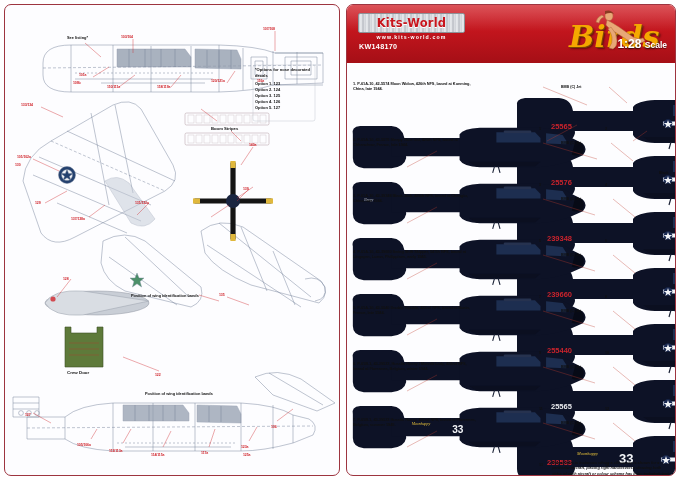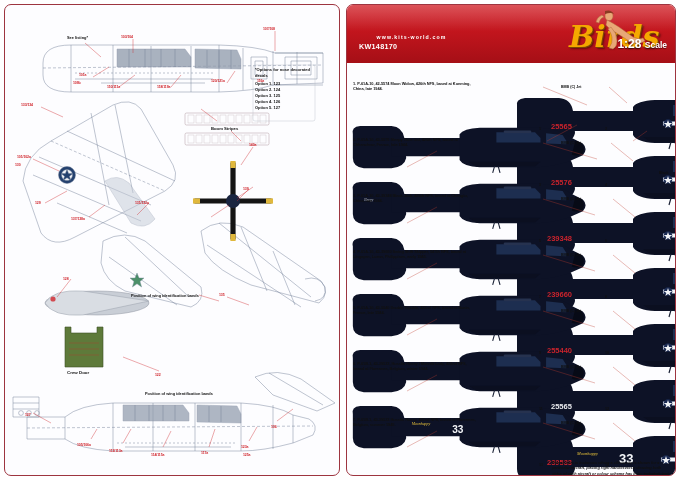--- a/index.html
+++ b/index.html
@@ -290,20 +290,23 @@
       <div class="ann" style="left:266px;top:420px;">136</div>
     </div>
   </div>
 
   <div class="page page-right">
 
     <div class="banner">
       <div class="shine"></div>
 
       <div class="logo-box">
+        <div class="logo-plate">
+          <span>Kits-World</span>
+        </div>
         <div class="logo-url">www.kits-world.com</div>
         <div class="logo-code">KW148170</div>
       </div>
 
       <div class="birds-word">Birds</div>
 
       <svg class="pinup" viewBox="0 0 54 44">
         <g fill="#e8a877" stroke="#b06a3e" stroke-width=".5">
           <ellipse cx="16" cy="9" rx="4" ry="4.6"></ellipse>
           <path d="M14 13 Q20 16 26 20 L40 30 Q46 33 50 31 L52 34 Q44 39 36 34 L22 25 Q16 22 13 18 Z"></path>

